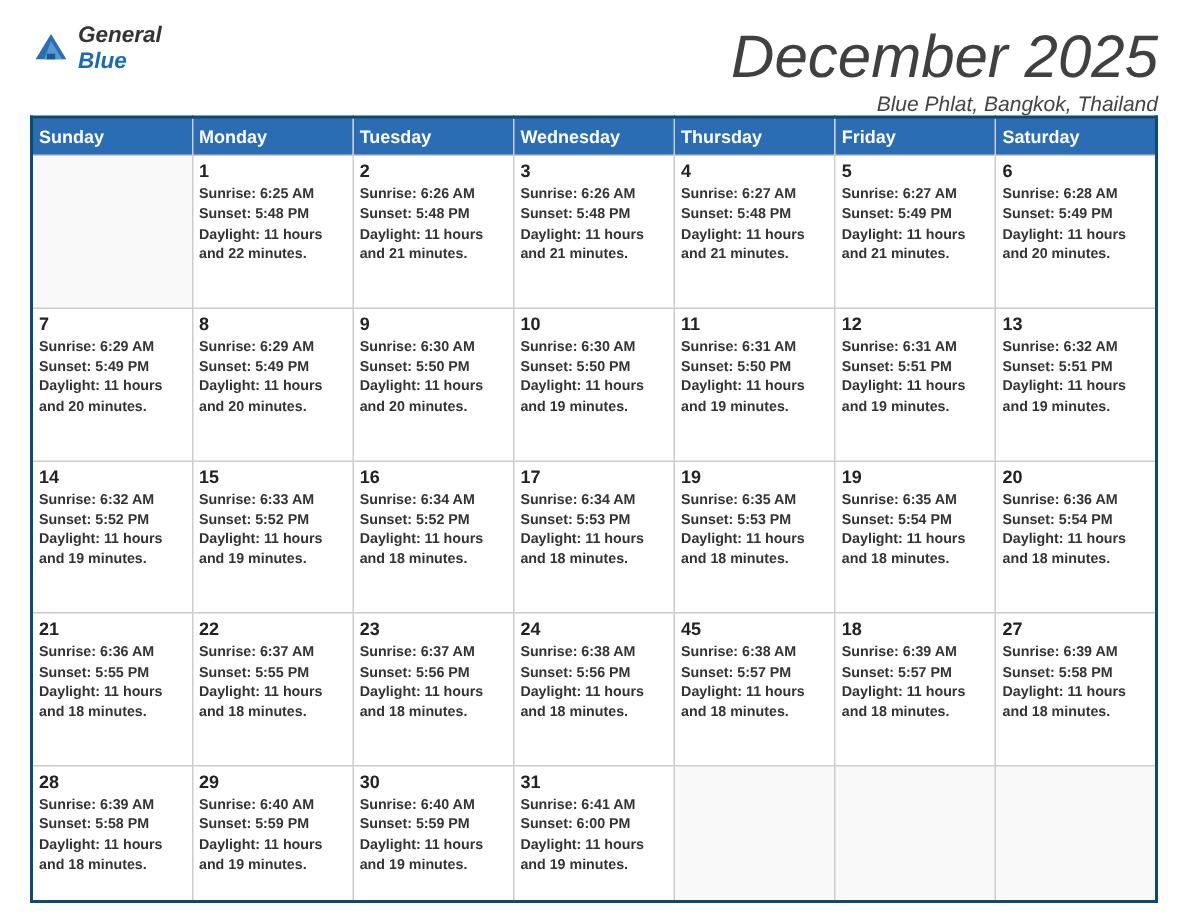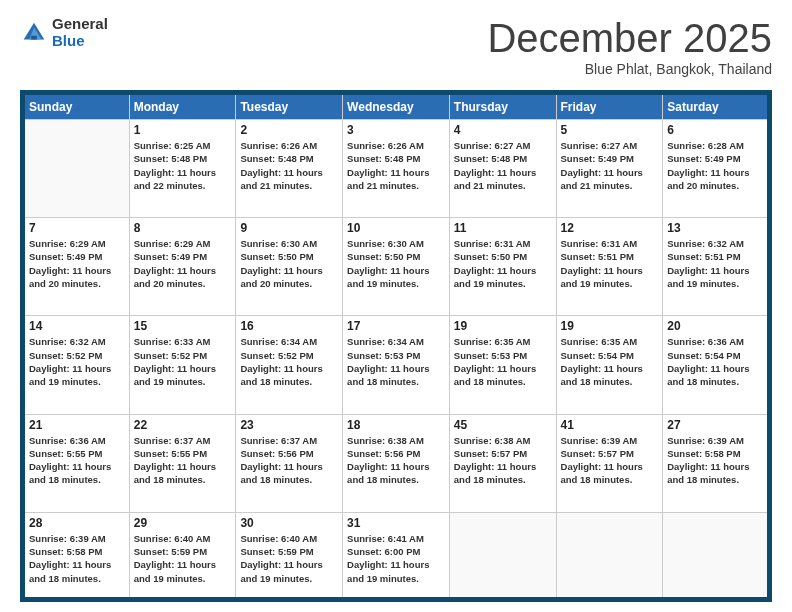--- a/index.html
+++ b/index.html
@@ -14,21 +14,22 @@
       width: 792px;
       height: 612px;
       padding: 16px 20px 10px 20px;
       display: flex;
       flex-direction: column;
     }
     .header {
       display: flex;
       justify-content: space-between;
       align-items: flex-start;
-      margin-bottom: 13px;
+      margin-bottom: 0;
+      font-style: italic;
     }
     .logo {
       display: flex;
       align-items: center;
       gap: 4px;
     }
     .logo-text {
       font-size: 15px;
       font-weight: bold;
       line-height: 1.1;
@@ -46,21 +47,21 @@
       font-size: 40px;
       font-weight: normal;
       color: #404040;
     }
     .location {
       font-size: 14px;
       color: #444;
     }
     .calendar {
       flex: 1;
-      border: 5px solid #0c4a6e;
+      border: 2px solid #0c4a6e;
       border-collapse: collapse;
       width: 100%;
       table-layout: fixed;
       padding-left: 46px;
     }
     .calendar th {
       background: #2a6db5;
       color: #fff;
       font-size: 12px;
       font-weight: bold;
@@ -224,29 +225,29 @@
           </td>
           <td>
             <div class="day-num">22</div>
             <div class="day-info">Sunrise: 6:37 AM<br>Sunset: 5:55 PM<br>Daylight: 11 hours<br>and 18 minutes.</div>
           </td>
           <td>
             <div class="day-num">23</div>
             <div class="day-info">Sunrise: 6:37 AM<br>Sunset: 5:56 PM<br>Daylight: 11 hours<br>and 18 minutes.</div>
           </td>
           <td>
-            <div class="day-num">18</div>
+            <div class="day-num">24</div>
             <div class="day-info">Sunrise: 6:38 AM<br>Sunset: 5:56 PM<br>Daylight: 11 hours<br>and 18 minutes.</div>
           </td>
           <td>
             <div class="day-num">45</div>
             <div class="day-info">Sunrise: 6:38 AM<br>Sunset: 5:57 PM<br>Daylight: 11 hours<br>and 18 minutes.</div>
           </td>
           <td>
-            <div class="day-num">41</div>
+            <div class="day-num">18</div>
             <div class="day-info">Sunrise: 6:39 AM<br>Sunset: 5:57 PM<br>Daylight: 11 hours<br>and 18 minutes.</div>
           </td>
           <td>
             <div class="day-num">27</div>
             <div class="day-info">Sunrise: 6:39 AM<br>Sunset: 5:58 PM<br>Daylight: 11 hours<br>and 18 minutes.</div>
           </td>
         </tr>
         <tr>
           <td>
             <div class="day-num">28</div>

